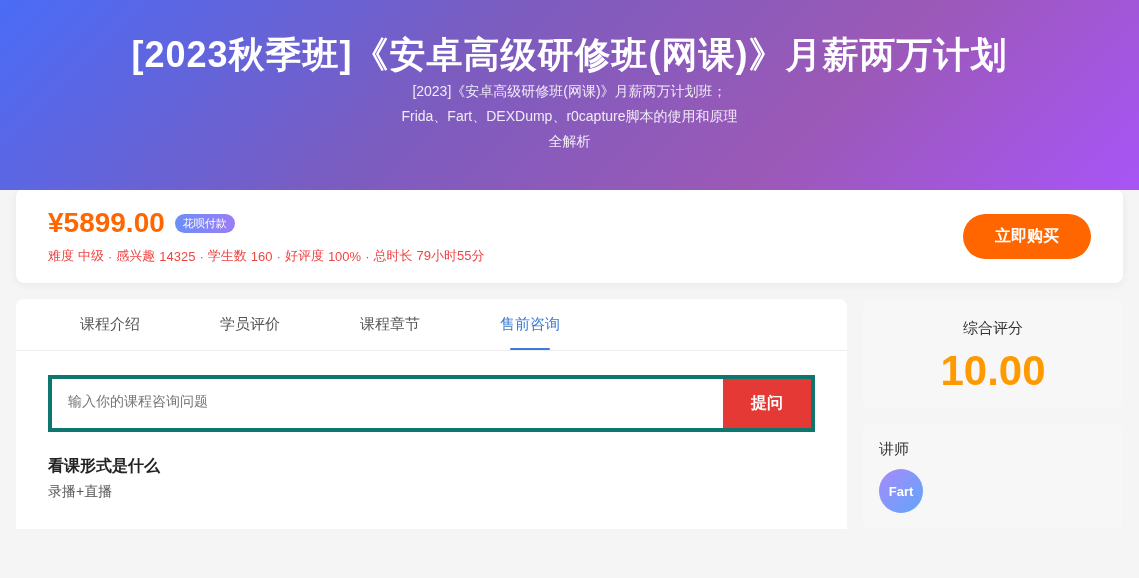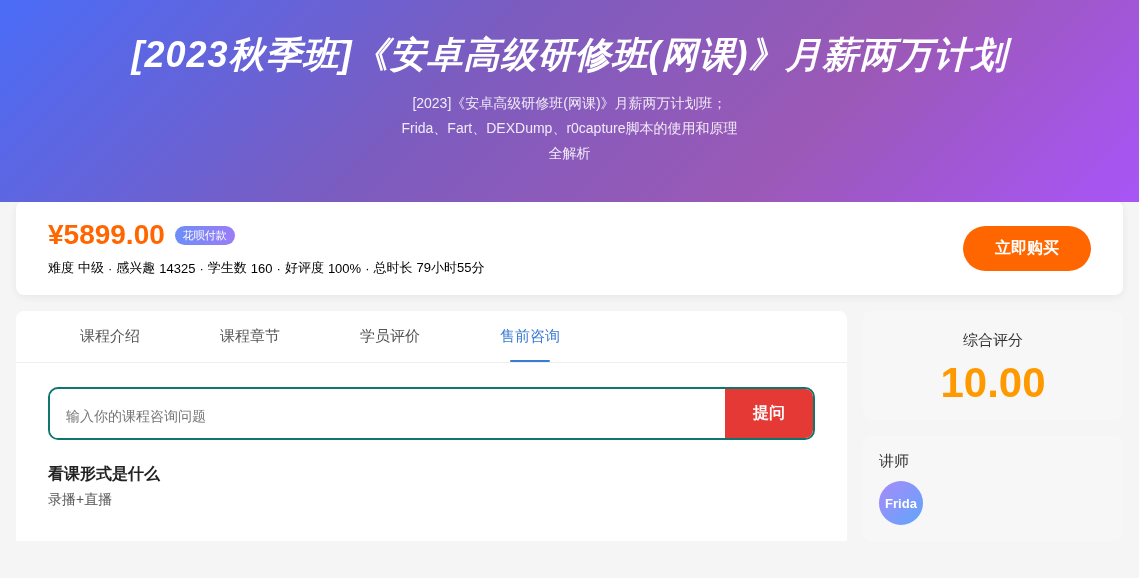--- a/index.html
+++ b/index.html
@@ -17,23 +17,22 @@
       padding: 32px 80px 36px;
       text-align: center;
       position: relative;
       min-height: 160px;
     }
     .hero-title {
       font-size: 36px;
       font-weight: 700;
       color: #fff;
       line-height: 1.3;
-      margin-bottom: 12px;
+      margin-bottom: 0;
       letter-spacing: 1px;
-      font-style: italic;
     }
     .hero-subtitle {
       font-size: 14px;
       color: rgba(255,255,255,0.88);
       line-height: 1.8;
     }
 
     
     .price-section {
       background: #fff;
@@ -67,21 +66,21 @@
       border-radius: 10px;
       text-align: center;
     }
     .meta-row {
       font-size: 13px;
       color: #666;
       display: flex;
       align-items: center;
       gap: 4px;
     }
-    .meta-row span { color: #000000; }
+    .meta-row span { color: #ef4444; }
     .meta-dot { color: #ccc; }
     .buy-btn {
       background: #f60;
       color: #fff;
       border: none;
       border-radius: 24px;
       padding: 12px 32px;
       font-size: 16px;
       font-weight: 600;
       cursor: pointer;
@@ -131,23 +130,23 @@
       background: #3a7bd5;
       border-radius: 2px;
     }
 
     
     .consult-area {
       padding: 24px 32px;
     }
     .consult-input-row {
       display: flex;
-      align-items: flex-end;
-      border: 2px solid #0f766e;
-      border-radius: 10px;
+      align-items: flex-start;
+      border: 4px solid #0f766e;
+      border-radius: 0;
       overflow: hidden;
       margin-bottom: 24px;
     }
     .consult-input {
       flex: 1;
       border: none;
       outline: none;
       padding: 14px 16px;
       font-size: 14px;
       color: #333;
@@ -272,24 +271,24 @@
 
 <div class="main-area">
 
   <div class="left-content">
 
     <div class="tabs-bar">
       <div class="tab-item">
         <span>课程介绍</span>
       </div>
       <div class="tab-item">
+        <span>学员评价</span>
+      </div>
+      <div class="tab-item">
         <span>课程章节</span>
-      </div>
-      <div class="tab-item">
-        <span>学员评价</span>
       </div>
       <div class="tab-item active">
         <span>售前咨询</span>
       </div>
     </div>
 
     <div class="consult-area">
       <div class="consult-input-row">
         <input class="consult-input" type="text" placeholder="输入你的课程咨询问题" style="">
         <button class="consult-btn">提问</button>
@@ -304,19 +303,19 @@
 
     <div class="score-card">
       <div class="score-label">综合评分</div>
       <div class="score-value">10.00</div>
     </div>
 
     <div class="instructor-section">
       <div class="instructor-label">讲师</div>
       <div class="instructor-row">
         <div class="avatar-placeholder">
-          <span>Frida</span>
+          <span>Fart</span>
         </div>
       </div>
     </div>
   </div>
 
 </div>
 
 </body></html>

